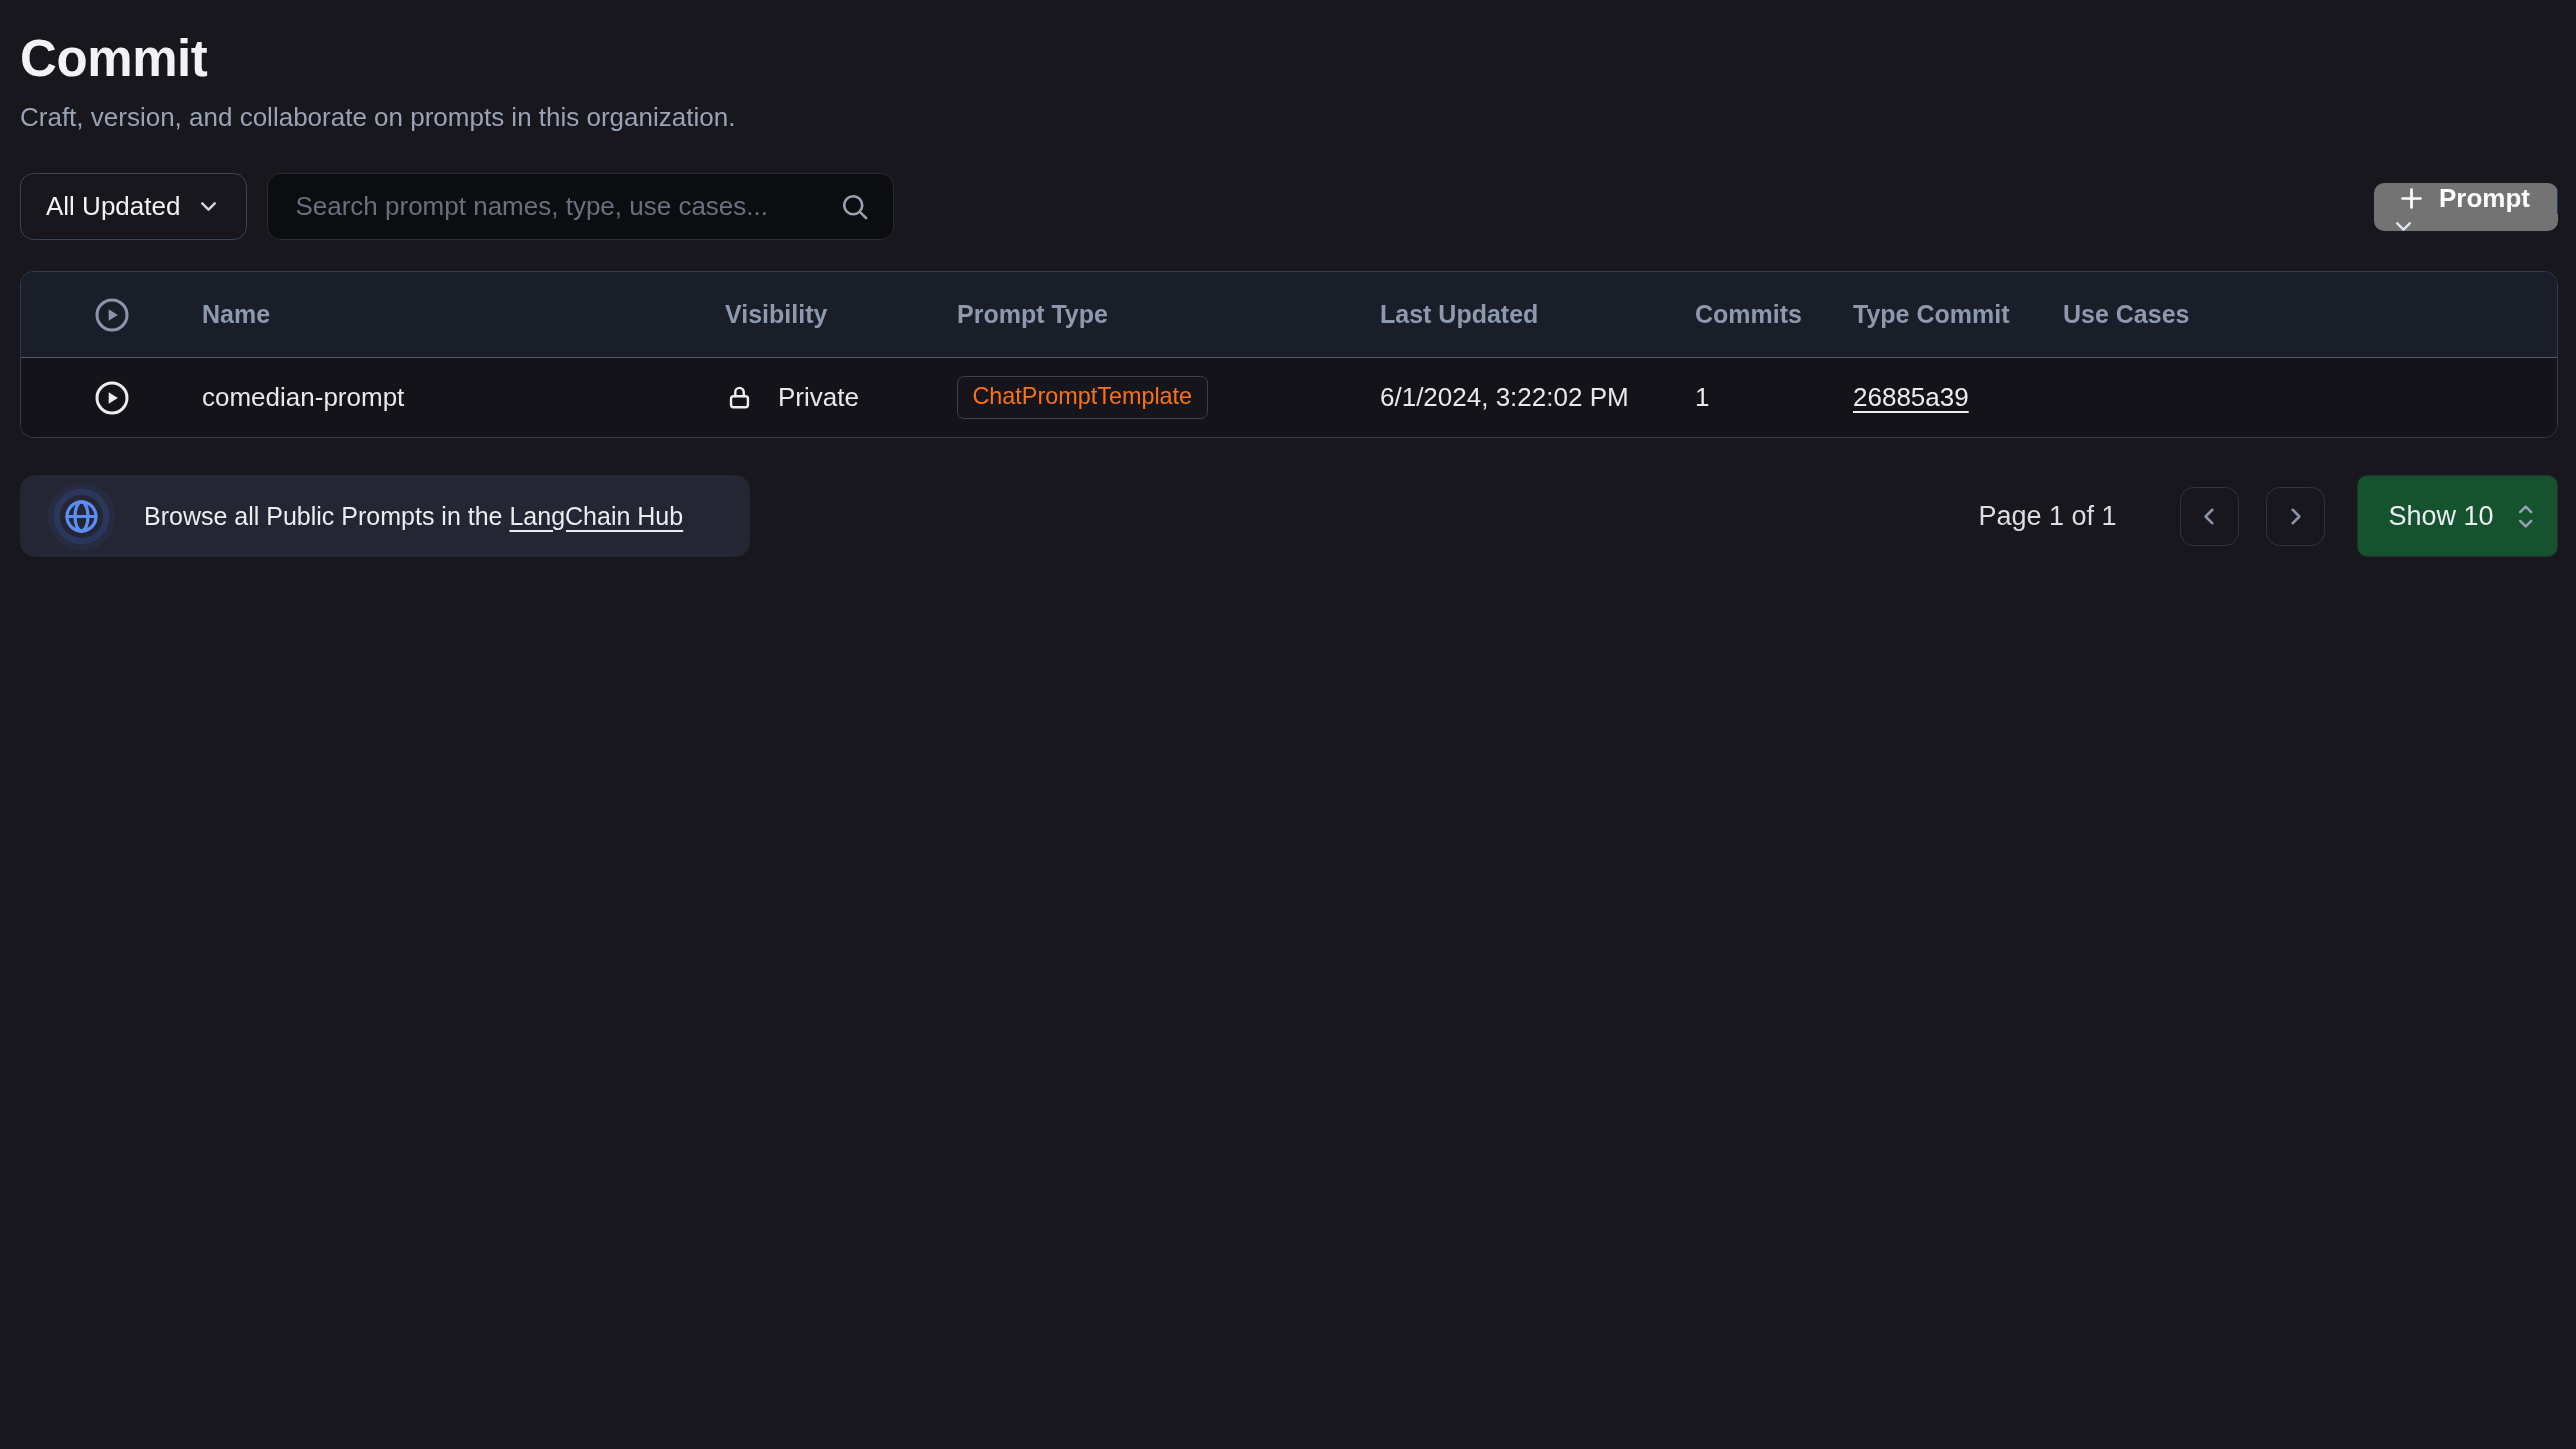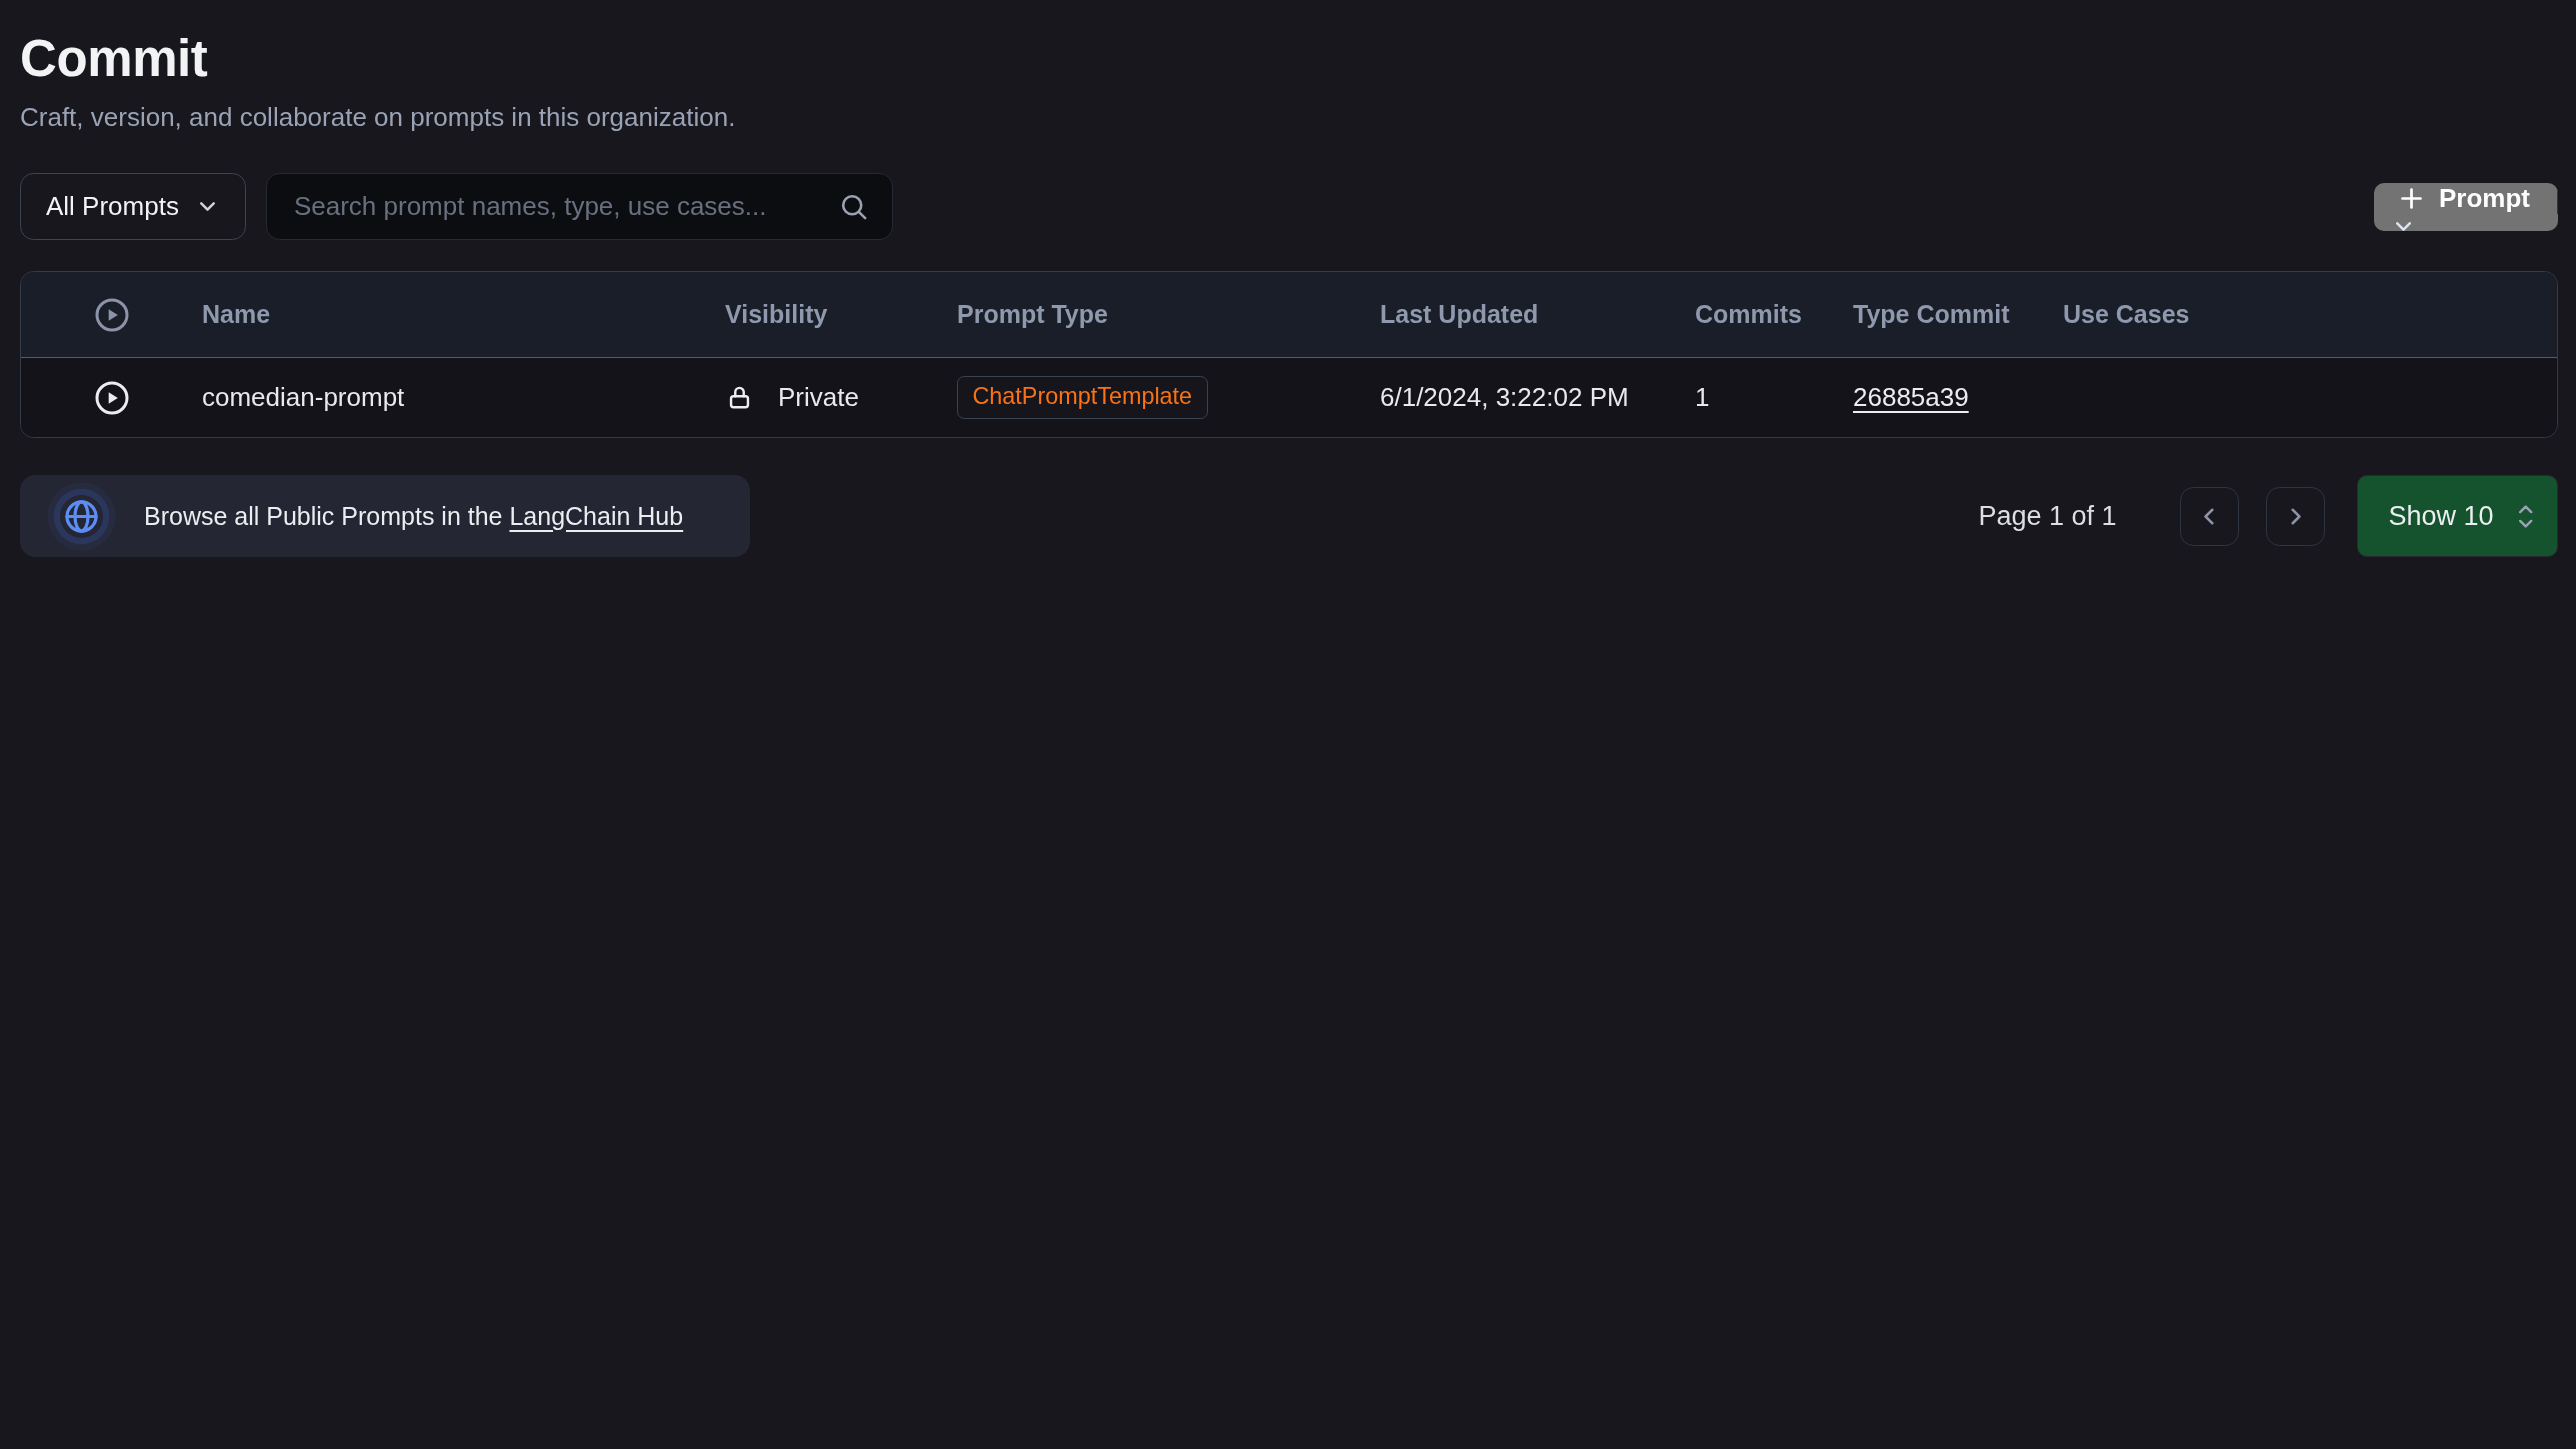--- a/index.html
+++ b/index.html
@@ -216,21 +216,21 @@
 </head>
 <body>
 
 <div class="page">
 
   <div class="page-title">Commit</div>
   <div class="page-subtitle">Craft, version, and collaborate on prompts in this organization.</div>
 
   <div class="toolbar">
     <button class="filter-btn">
-      <span>All Prompts</span>
+      <span>All Updated</span>
       <span>
         <svg width="25" height="25" viewBox="0 0 24 24" fill="none" stroke="#cfd3da" stroke-width="2.4" stroke-linecap="round" stroke-linejoin="round">
             <polyline points="6 9 12 15 18 9"></polyline>
           </svg>
       </span>
     </button>
 
     <div class="search-box">
       <input type="text" placeholder="Search prompt names, type, use cases..." style="">
       <span>

